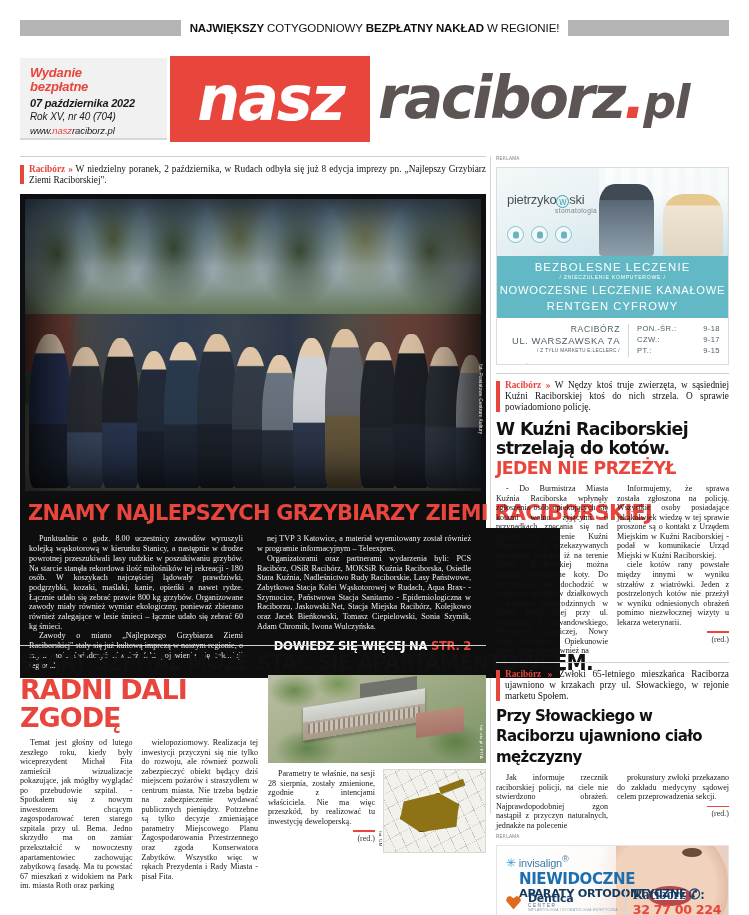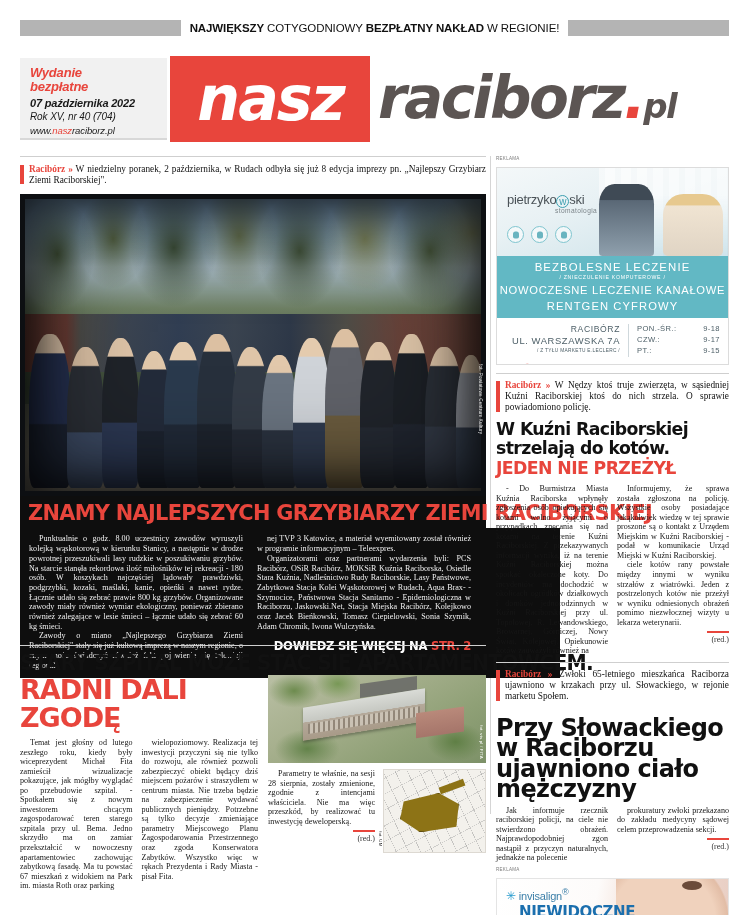--- a/index.html
+++ b/index.html
@@ -60,21 +60,21 @@
     font-style: italic; font-size: 62px; letter-spacing: -2px; line-height: 1;
     transform: scaleX(0.97);
   }
   .logo-raciborz {
     position: absolute; left: 378px; top: 12px;
     color: #5c5553; font-family: "DejaVu Sans", sans-serif; font-weight: bold;
     font-style: italic; font-size: 58px; letter-spacing: -2.5px; line-height: 76px;
     white-space: nowrap;
   }
   .logo-raciborz .dot { color: #e8453c; }
-  .logo-raciborz .pl { font-size: 34px; letter-spacing: -1.5px; margin-top: 42px; }
+  .logo-raciborz .pl { font-size: 46px; letter-spacing: -1.5px; margin-top: 42px; }
 
   
   .adlabel {
     font-family: "Liberation Sans", sans-serif; font-size: 4.5px;
     color: #7a7a7a; letter-spacing: 0.3px; text-transform: uppercase;
     line-height: 6px;
   }
   .lead {
     position: relative; padding-left: 9px;
     font-family: "Liberation Serif", serif; font-size: 9.3px; line-height: 11.2px;
@@ -312,21 +312,21 @@
   .hl-news {
     font-family: "DejaVu Sans", sans-serif; font-weight: bold; color: #111;
     font-size: 17.3px; line-height: 19.5px; letter-spacing: -0.6px; margin-top: 6px;
   }
   .hl-news .red { color: #e8453c; }
   .two-col { display: flex; gap: 9px; margin-top: 6px; }
   .two-col .c { width: 112px; }
 
   .hl-news2 {
     font-family: "DejaVu Sans", sans-serif; font-weight: bold; color: #111;
-    font-size: 24px; line-height: 20.5px; letter-spacing: -0.6px; margin-top: 15px;
+    font-size: 15px; line-height: 20.5px; letter-spacing: -0.6px; margin-top: 3px;
   }
 
   
   .ad-inv {
     margin-top: 5px; width: 233px; height: 78px; position: relative; overflow: hidden;
     background: linear-gradient(100deg, #ffffff 0%, #fdfbfa 42%, #f3e2da 58%, #e8cdc2 100%);
     border: 1px solid #e4e4e4;
   }
   .ad-inv .face {
     position: absolute; right: -6px; top: -14px; width: 118px; height: 106px;

